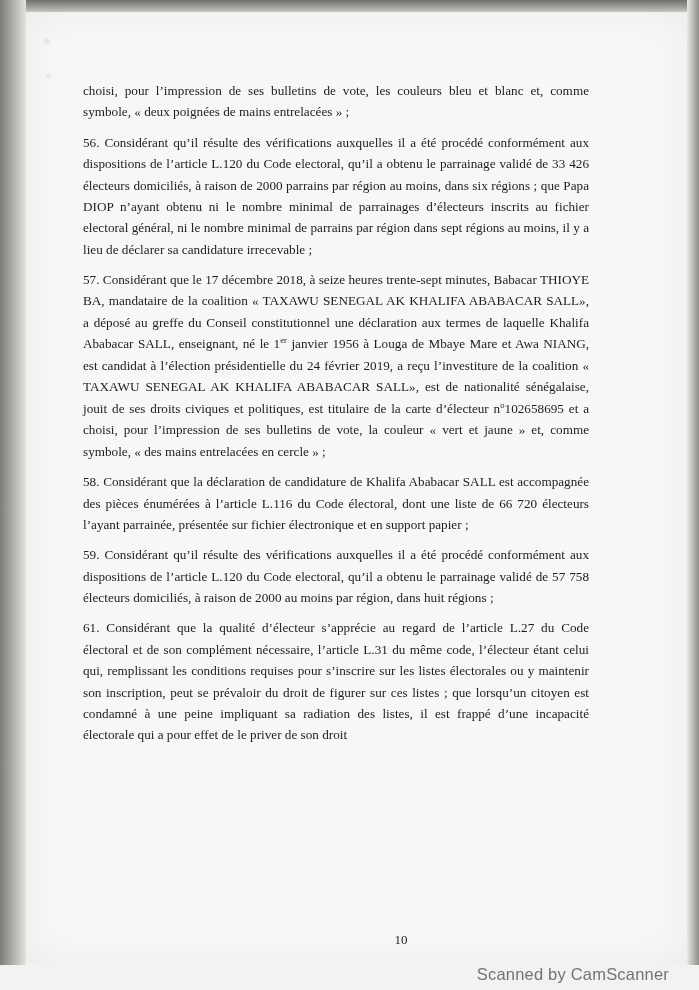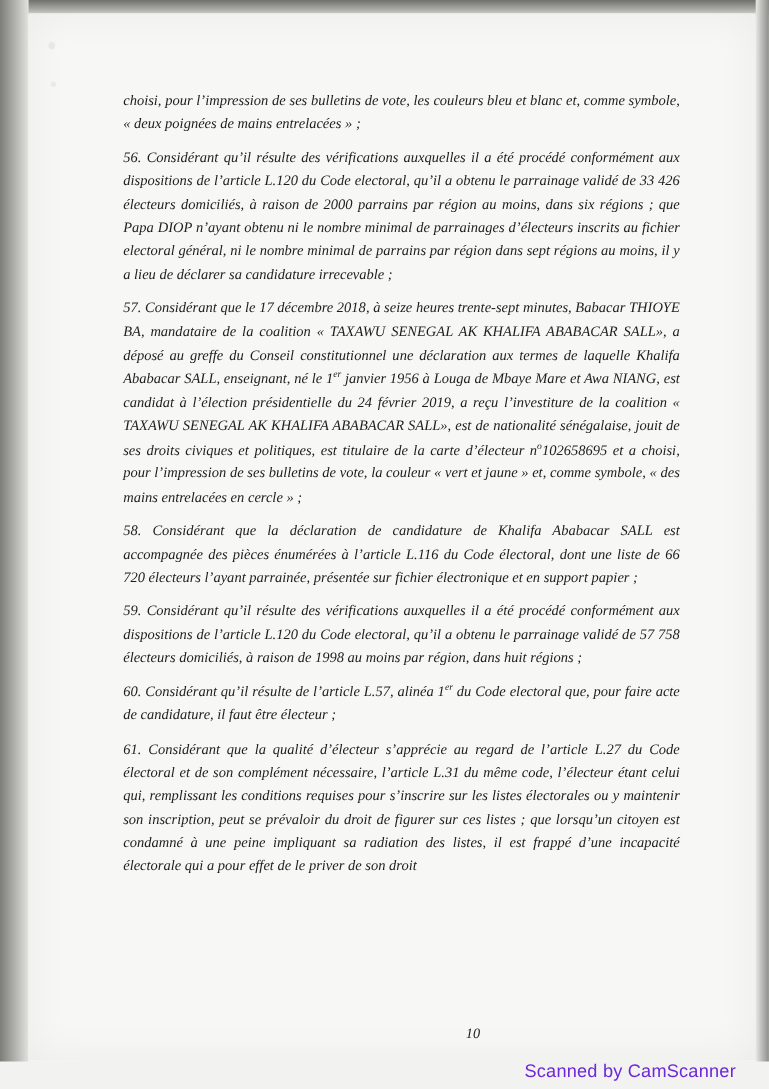--- a/index.html
+++ b/index.html
@@ -48,28 +48,27 @@
     box-shadow: inset 0 0 40px rgba(0,0,0,0.05);
   }
   
   .blotch {
     position: absolute;
     border-radius: 50%;
     background: rgba(0,0,0,0.05);
   }
   .doc-body {
     position: absolute;
-    left: 86px;
+    left: 57px;
     top: 68px;
     width: 506px;
     font-size: 13.2px;
     line-height: 1.62;
     color: #1d1d1d;
     text-align: justify;
-    font-style: italic;
   }
   .para {
     margin: 0 0 9px 0;
     text-indent: 0;
   }
   .para.first {
     margin-bottom: 9px;
   }
   .page-number {
     position: absolute;
@@ -81,43 +80,42 @@
     color: #1d1d1d;
   }
   .page-number span { margin-left: 130px; margin-top: 12px; }
   .watermark {
     position: absolute;
     right: 30px;
     bottom: 6px;
     font-family: "Liberation Sans", sans-serif;
     font-size: 16.5px;
     letter-spacing: 0.2px;
-    color: #6d28d9;
+    color: #737373;
   }
   sup { font-size: 0.66em; vertical-align: super; }
 </style>
 </head>
 <body>
 
 <div id="page">
   <div class="scan-edge-top"></div>
   <div class="scan-edge-left"></div>
   <div class="scan-edge-right"></div>
 
   <div class="paper">
     <div class="blotch" style="left:18px; top:26px; width:6px; height:7px;"></div>
     <div class="blotch" style="left:20px; top:62px; width:5px; height:5px;"></div>
 
     <div class="doc-body">
       <p class="para first">choisi, pour l’impression de ses bulletins de vote, les couleurs bleu et blanc et, comme symbole, « deux poignées de mains entrelacées » ;</p>
       <p class="para">56. Considérant qu’il résulte des vérifications auxquelles il a été procédé conformément aux dispositions de l’article L.120 du Code electoral, qu’il a obtenu le parrainage validé de 33 426 électeurs domiciliés, à raison de 2000 parrains par région au moins, dans six régions ; que Papa DIOP n’ayant obtenu ni le nombre minimal de parrainages d’électeurs inscrits au fichier electoral général, ni le nombre minimal de parrains par région dans sept régions au moins, il y a lieu de déclarer sa candidature irrecevable ;</p>
       <p class="para">57. Considérant que le 17 décembre 2018, à seize heures trente-sept minutes, Babacar THIOYE BA, mandataire de la coalition « TAXAWU SENEGAL AK KHALIFA ABABACAR SALL», a déposé au greffe du Conseil constitutionnel une déclaration aux termes de laquelle Khalifa Ababacar SALL, enseignant, né le 1<sup>er</sup> janvier 1956 à Louga de Mbaye Mare et Awa NIANG, est candidat à l’élection présidentielle du 24 février 2019, a reçu l’investiture de la coalition « TAXAWU SENEGAL AK KHALIFA ABABACAR SALL», est de nationalité sénégalaise, jouit de ses droits civiques et politiques, est titulaire de la carte d’électeur n<sup>o</sup>102658695 et a choisi, pour l’impression de ses bulletins de vote, la couleur « vert et jaune » et, comme symbole, « des mains entrelacées en cercle » ;</p>
       <p class="para">58. Considérant que la déclaration de candidature de Khalifa Ababacar SALL est accompagnée des pièces énumérées à l’article L.116 du Code électoral, dont une liste de 66 720 électeurs l’ayant parrainée, présentée sur fichier électronique et en support papier ;</p>
-      <p class="para">59. Considérant qu’il résulte des vérifications auxquelles il a été procédé conformément aux dispositions de l’article L.120 du Code electoral, qu’il a obtenu le parrainage validé de 57 758 électeurs domiciliés, à raison de 1998 au moins par région, dans huit régions ;</p>
-      <p class="para">60. Considérant qu’il résulte de l’article L.57, alinéa 1<sup>er</sup> du Code electoral que, pour faire acte de candidature, il faut être électeur ;</p>
+      <p class="para">59. Considérant qu’il résulte des vérifications auxquelles il a été procédé conformément aux dispositions de l’article L.120 du Code electoral, qu’il a obtenu le parrainage validé de 57 758 électeurs domiciliés, à raison de 2000 au moins par région, dans huit régions ;</p>
       <p class="para">61. Considérant que la qualité d’électeur s’apprécie au regard de l’article L.27 du Code électoral et de son complément nécessaire, l’article L.31 du même code, l’électeur étant celui qui, remplissant les conditions requises pour s’inscrire sur les listes électorales ou y maintenir son inscription, peut se prévaloir du droit de figurer sur ces listes ; que lorsqu’un citoyen est condamné à une peine impliquant sa radiation des listes, il est frappé d’une incapacité électorale qui a pour effet de le priver de son droit</p>
 
       <div class="page-number">
         <span>10</span>
       </div>
     </div>
   </div>
 
   <div class="watermark">Scanned by CamScanner</div>
 </div>

